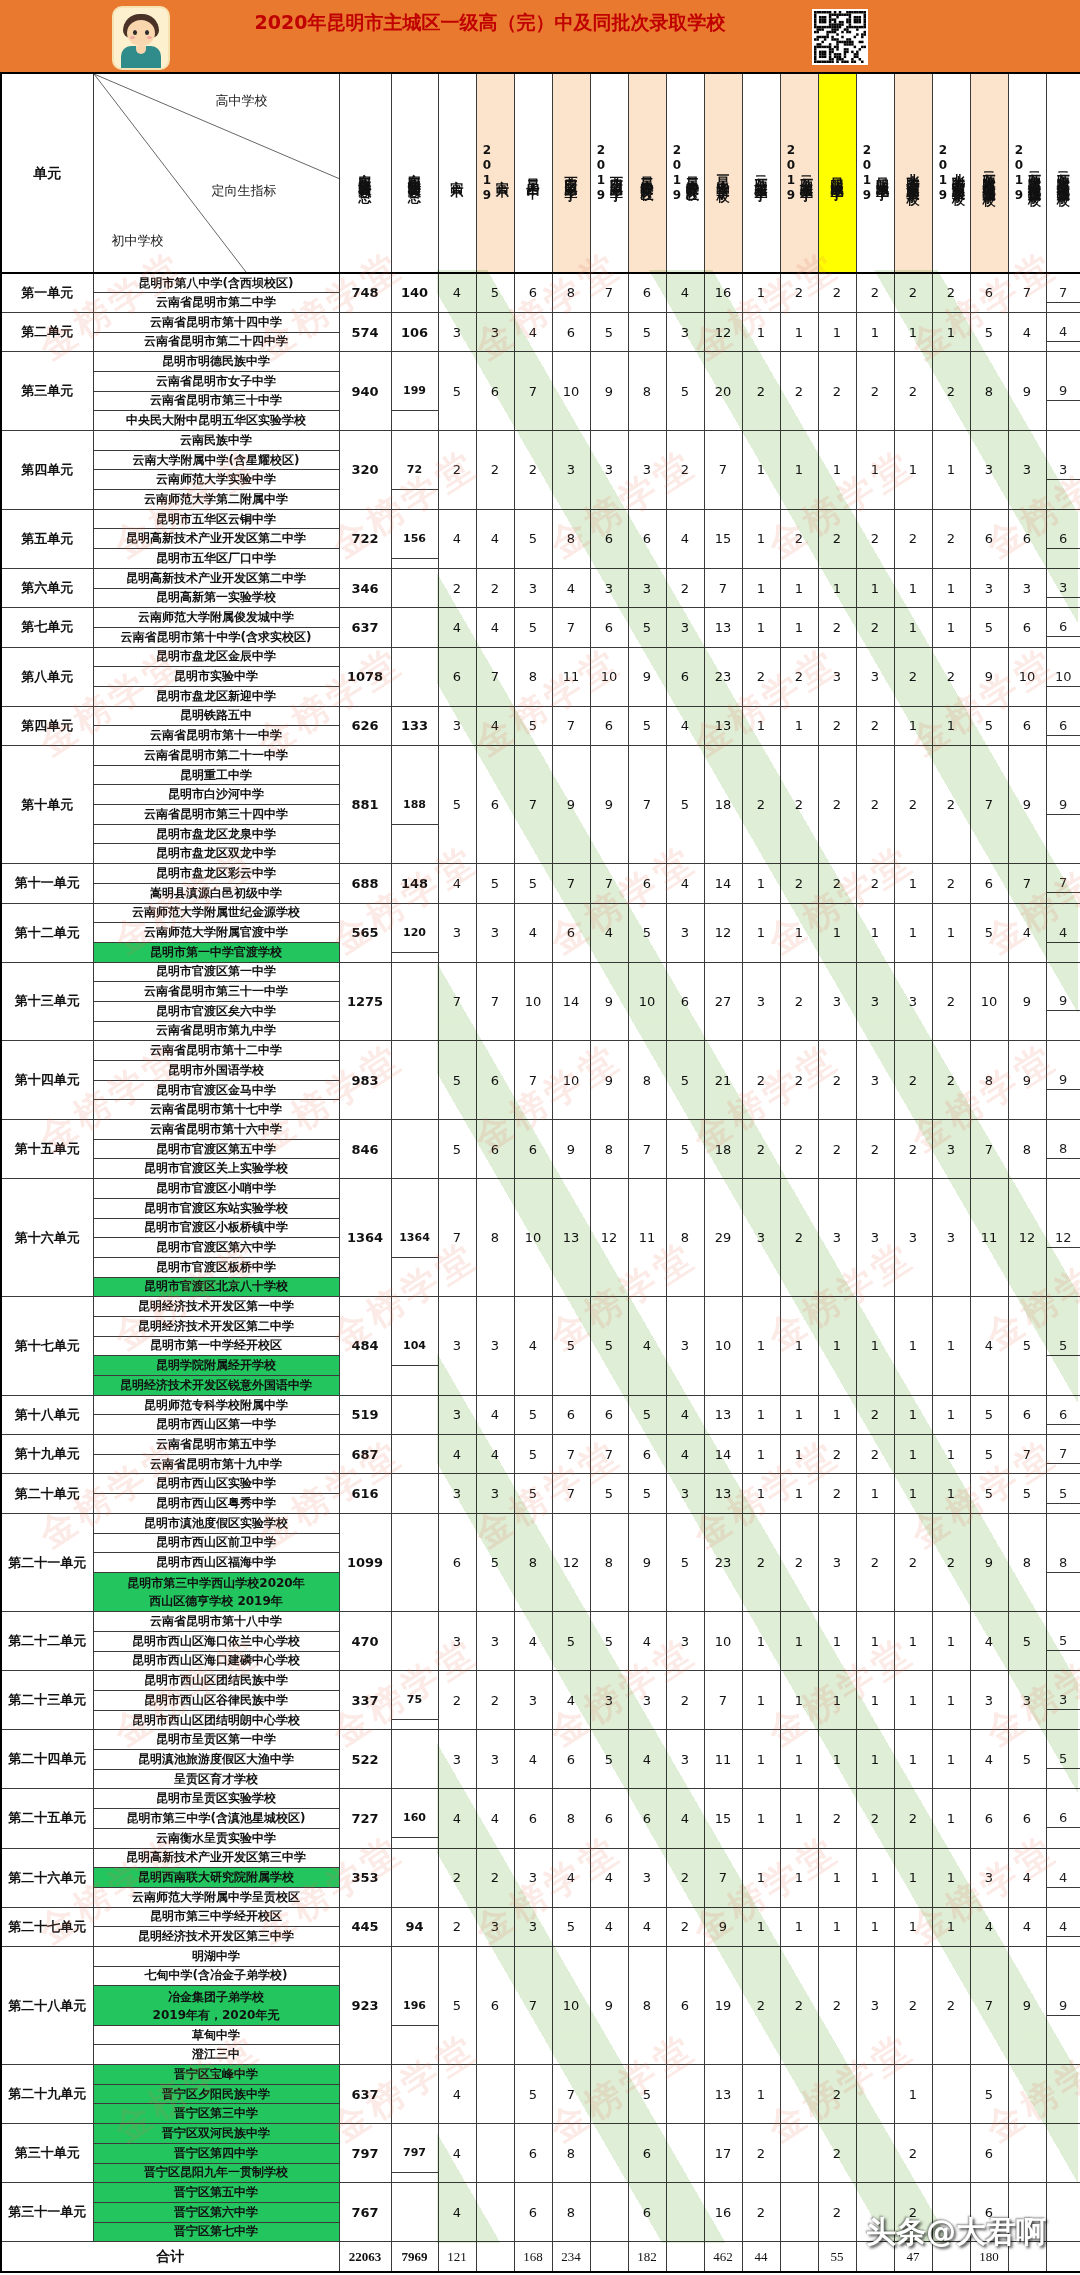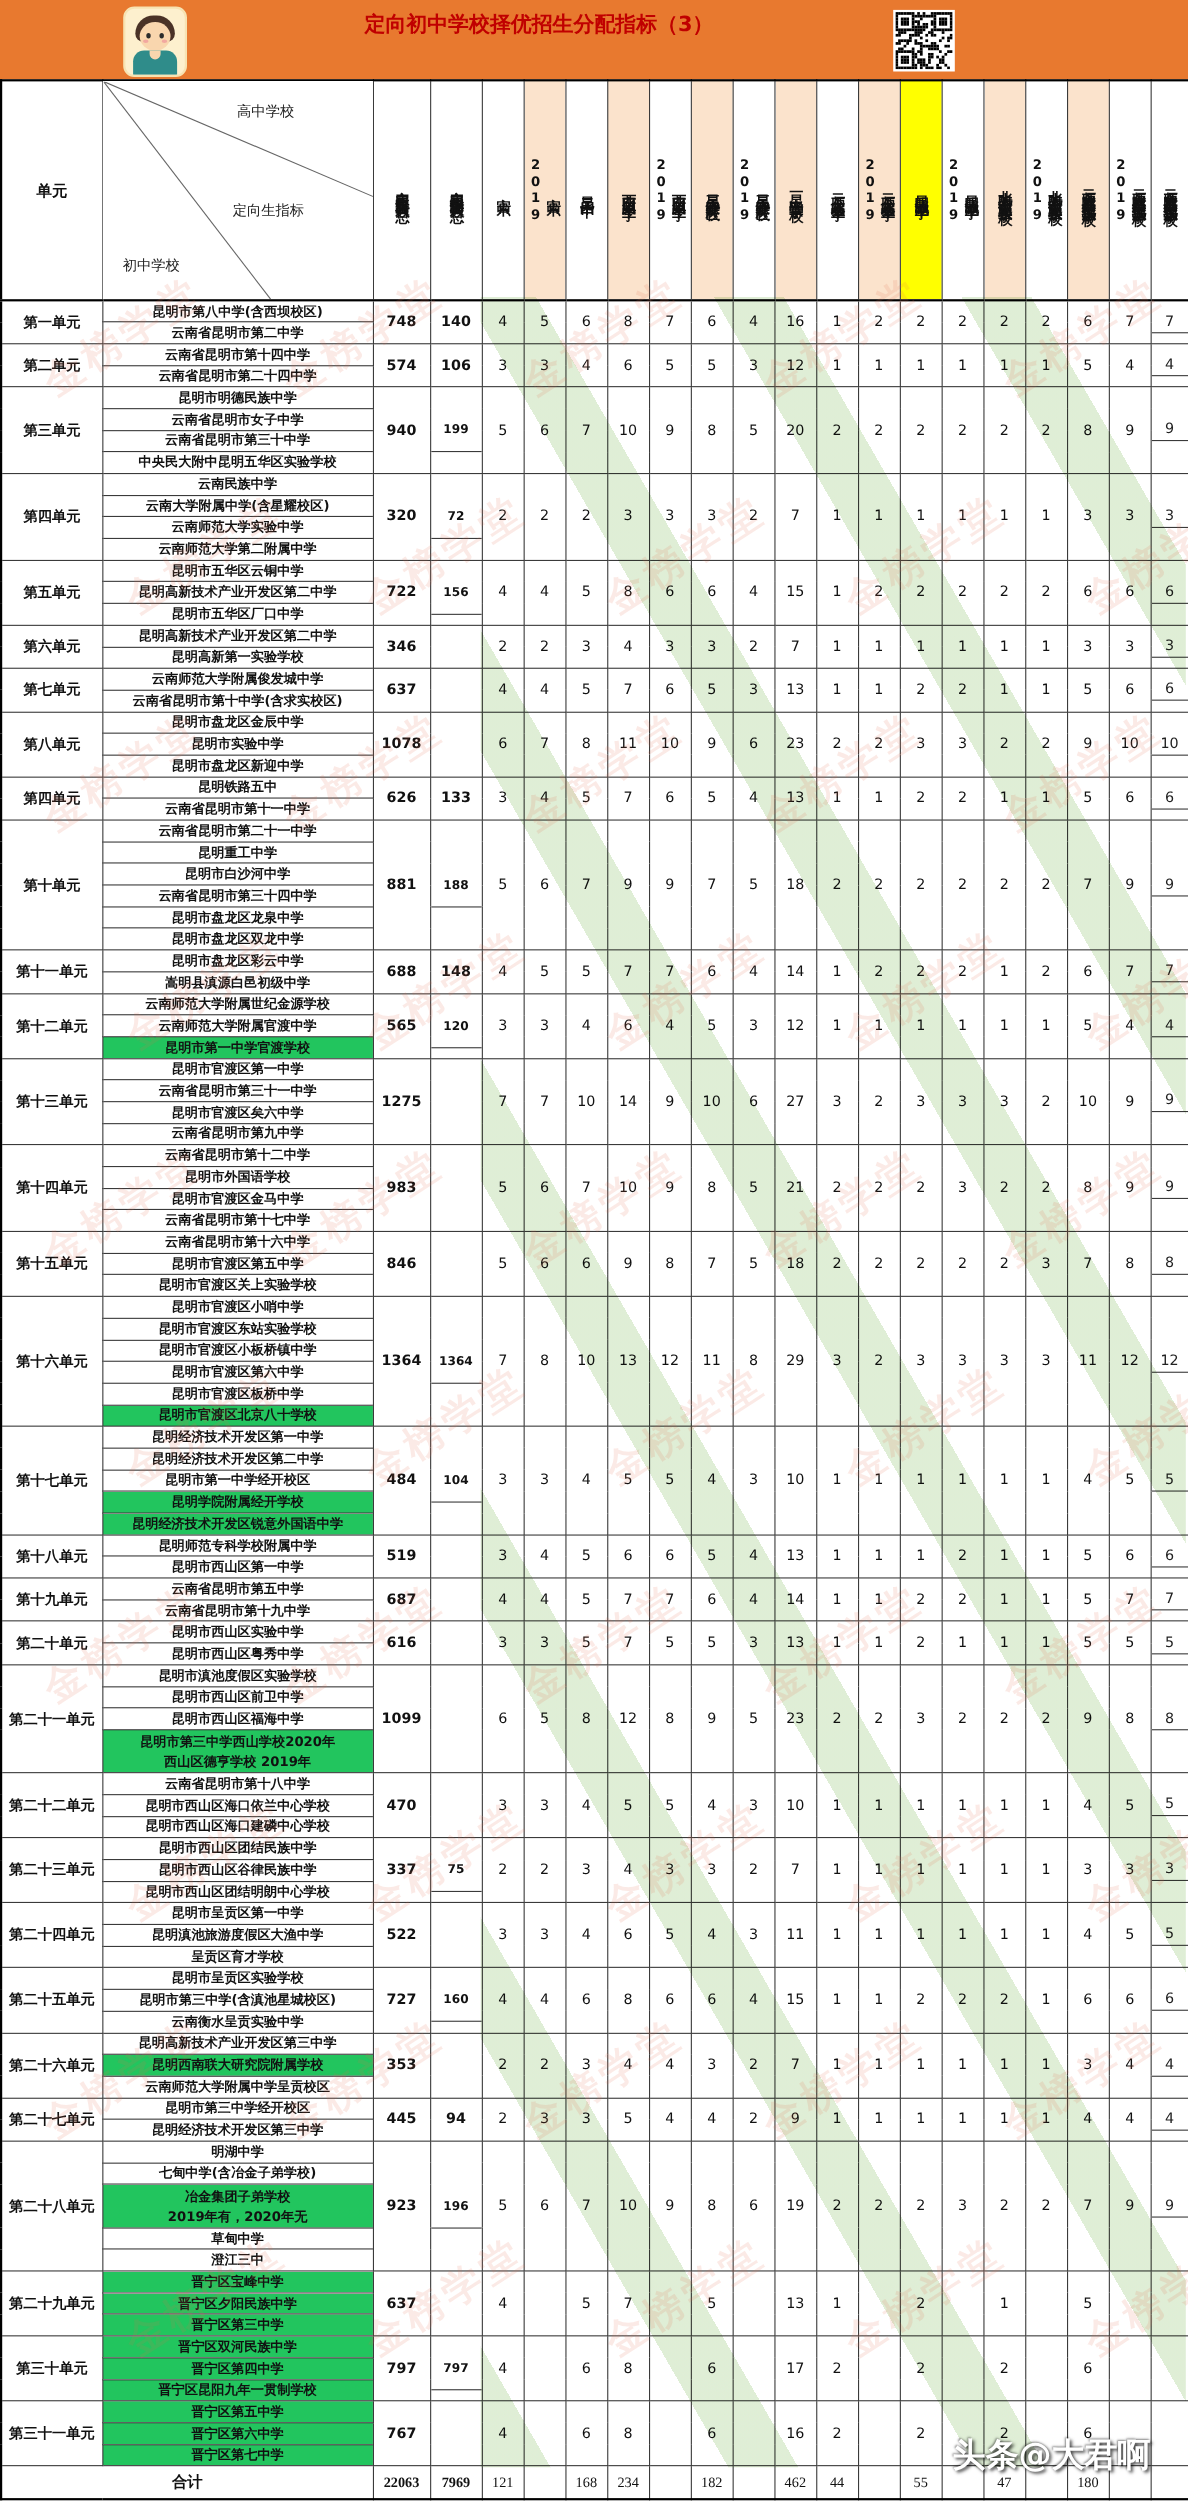--- a/index.html
+++ b/index.html
@@ -70,21 +70,21 @@
       <div class="hair"></div>
         <div class="face"></div>
       <div class="eye l"></div>
         <div class="eye r"></div>
       <div class="blush l"></div>
         <div class="blush r"></div>
       <div class="shirt"></div>
         <div class="collar"></div>
     </div>
     <div class="title">
-      <div>定向初中学校择优招生分配指标（3）</div>
+      <div>2020年昆明市主城区一级高（完）中及同批次录取学校</div>
     </div>
     <div class="qr"><svg id="qrsvg" width="52" height="52">
           <rect x="0.00" y="0.00" width="2.48" height="2.48" fill="#000"></rect>
           <rect x="2.48" y="0.00" width="2.48" height="2.48" fill="#000"></rect>
           <rect x="4.95" y="0.00" width="2.48" height="2.48" fill="#000"></rect>
           <rect x="7.43" y="0.00" width="2.48" height="2.48" fill="#000"></rect>
           <rect x="9.90" y="0.00" width="2.48" height="2.48" fill="#000"></rect>
           <rect x="12.38" y="0.00" width="2.48" height="2.48" fill="#000"></rect>
           <rect x="14.86" y="0.00" width="2.48" height="2.48" fill="#000"></rect>
           <rect x="19.81" y="0.00" width="2.48" height="2.48" fill="#000"></rect>

